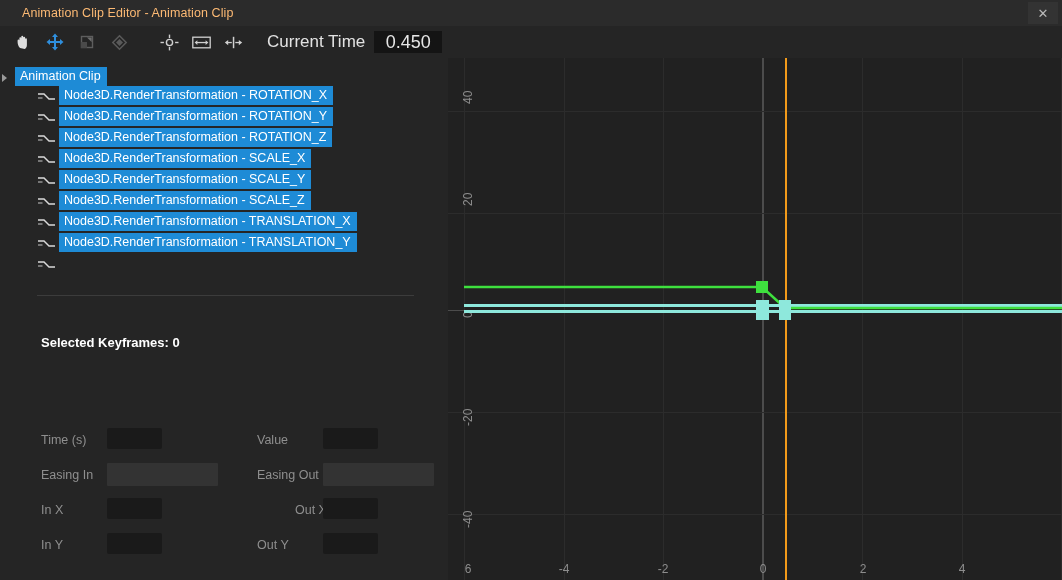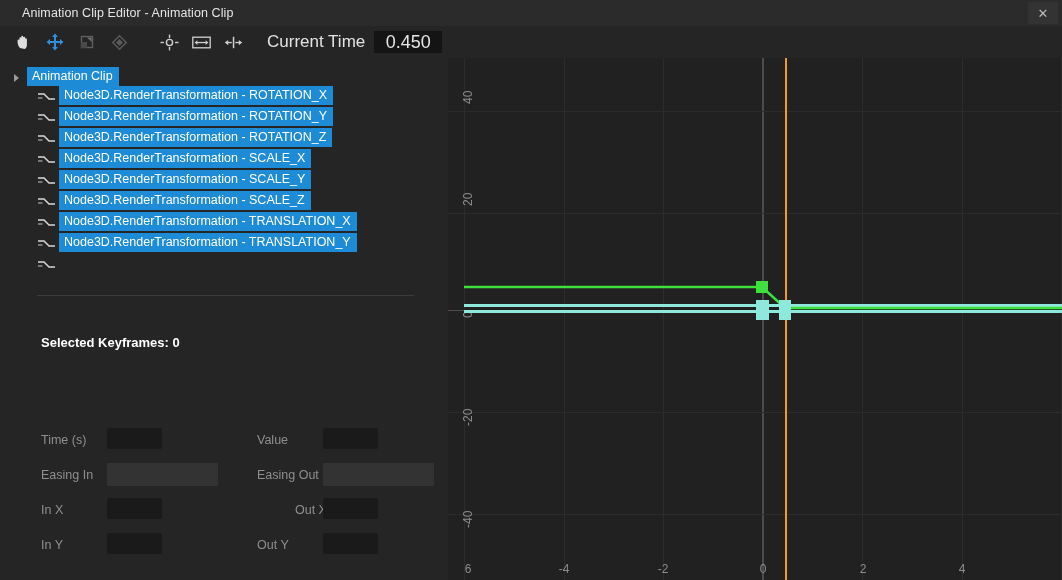--- a/index.html
+++ b/index.html
@@ -16,21 +16,21 @@
   }
 
   
   .titlebar {
     position: absolute; left: 0; top: 0; width: 1062px; height: 26px;
     background: #2b2b2b;
     display: flex; align-items: center;
   }
   .titlebar-text {
     margin-left: 22px;
-    color: #e5e5e5;
+    color: #fdba74;
     font-size: 12.5px;
     letter-spacing: .1px;
     white-space: nowrap;
   }
   .titlebar-close {
     position: absolute; right: 4px; top: 2px;
     width: 30px; height: 22px;
     display: flex; align-items: center; justify-content: center;
     color: #b9b9b9; font-size: 13px; line-height: 1;
     background: #333333;
@@ -66,21 +66,20 @@
     position: absolute; left: 0; top: 58px;
     width: 448px; height: 522px;
     background: #252525;
     overflow: hidden;
   }
   .tree {
     position: absolute; left: 0; top: 9px; width: 448px;
   }
   .tree-root {
     display: flex; align-items: center; height: 18px;
-    padding-left: 12px;
   }
   .tri {
     width: 12px; height: 12px;
     position: relative; flex: 0 0 auto;
     margin-right: 3px;
   }
   .tri::after {
     content: ""; position: absolute; left: 2px; top: 4px;
     border-left: 5px solid #9a9a9a;
     border-top: 4px solid transparent;

